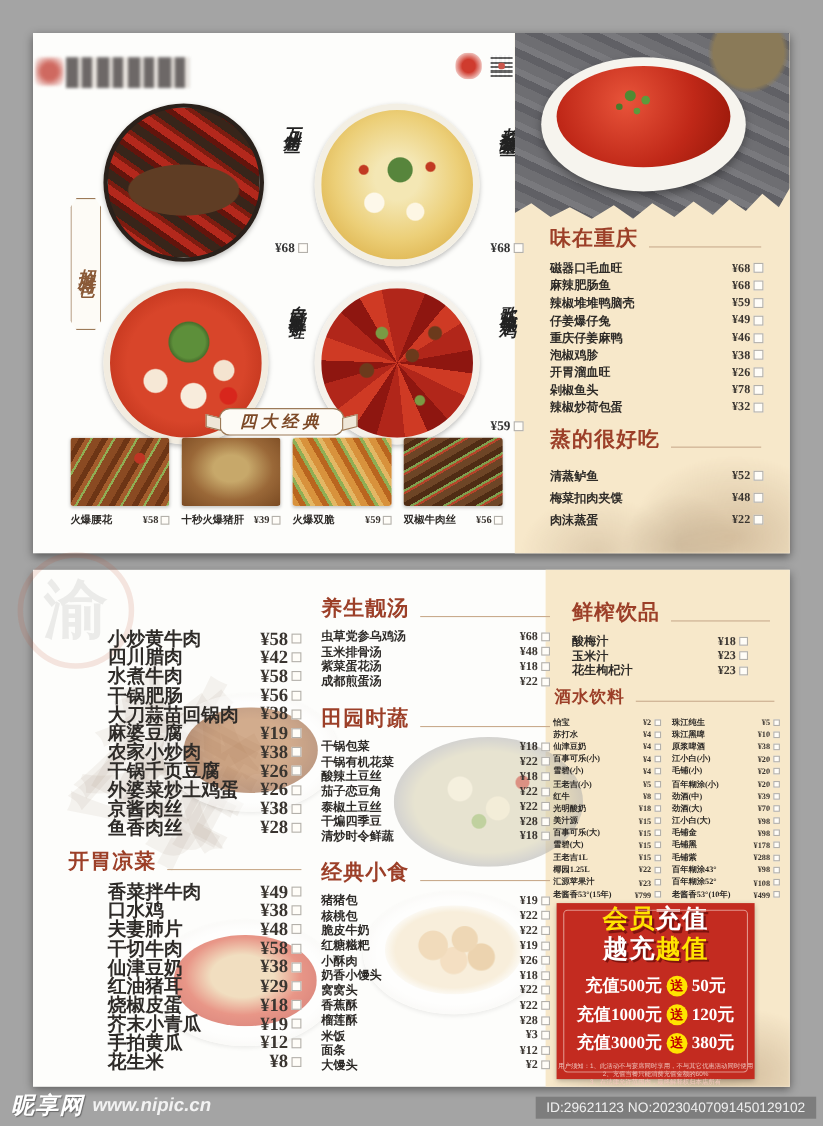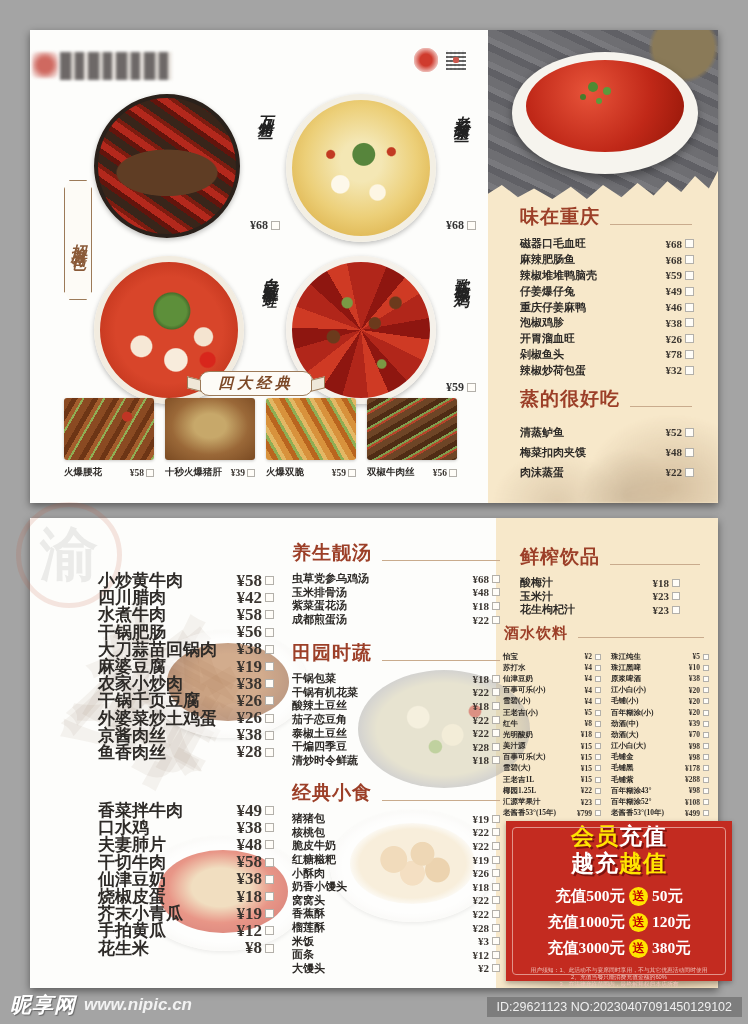--- a/index.html
+++ b/index.html
@@ -2,21 +2,21 @@
 <html><head>
 <meta charset="utf-8">
 <style>
   html,body{margin:0;padding:0;}
   body{width:748px;height:1024px;position:relative;overflow:hidden;background:#a4a4a4;
        font-family:"Liberation Sans",sans-serif;}
   .page{position:absolute;background:#fdfdfb;box-shadow:0 3px 8px rgba(0,0,0,.45);}
   #page1{left:30px;top:30px;width:688px;height:473px;}
   #page2{left:30px;top:518px;width:688px;height:470px;}
   .cream{position:absolute;top:0;right:0;bottom:0;background:#f7e8ca;}
-  #page1 .cream{width:230px;}
+  #page1 .cream{width:206px;padding-left:44px;}
   #page2 .cream{width:222px;}
 
   
   .mlist{position:absolute;z-index:3;}
   .mrow{display:flex;justify-content:space-between;align-items:center;
         font-family:"Liberation Serif","DejaVu Serif",serif;font-weight:bold;color:#2e2b28;}
   .mprice{display:flex;align-items:center;gap:3px;color:#3a3530;}
   .cbox{width:9px;height:9px;border:1px solid #b3b0aa;background:#fffdf8;box-sizing:border-box;}
   .rows16 .mrow{height:15.8px;font-size:11px;}
   .rows20 .mrow{height:20px;font-size:11px;}
@@ -149,21 +149,21 @@
       radial-gradient(circle at 70% 58%,#dfb272 0 12%,transparent 13%),
       radial-gradient(ellipse at 50% 50%,#f4e3c2 0 60%,transparent 75%);}
   .wm-text{position:absolute;left:120px;top:-10px;z-index:0;writing-mode:vertical-rl;
       font-family:"DejaVu Serif",serif;font-weight:bold;font-size:150px;color:rgba(130,100,75,.07);
       transform:rotate(28deg);letter-spacing:10px;}
   .wm-seal{position:absolute;left:-14px;top:-16px;width:96px;height:96px;border-radius:50%;
       border:5px solid rgba(190,80,50,.14);z-index:0;display:flex;align-items:center;justify-content:center;
       font-family:"DejaVu Serif",serif;font-size:58px;color:rgba(110,110,110,.12);font-weight:bold;}
 
   
-  .promo{position:absolute;left:10px;top:303px;width:226px;height:160px;background:#c32b20;z-index:4;
+  .promo{position:absolute;left:10px;top:303px;width:180px;height:160px;background:#c32b20;z-index:4;
       box-shadow:0 2px 5px rgba(0,0,0,.3);}
   .promo .inner{position:absolute;inset:6px;border:1.5px solid #e2948a;border-radius:4px;}
   .promo .ptitle{text-align:center;font-family:"DejaVu Serif",serif;font-weight:bold;font-size:23px;
       letter-spacing:1px;line-height:25px;text-shadow:2px 2px 0 rgba(70,0,0,.55);margin-top:2px;}
   .promo .ptitle .y{color:#ffe400;}
   .promo .ptitle .w{color:#ffffff;}
   .offers{margin-top:8px;}
   .offer{display:flex;align-items:center;justify-content:center;gap:4px;height:26px;
       font-family:"Liberation Serif",serif;font-weight:bold;font-size:15.5px;color:#fff;}
   .offer .give{width:19px;height:19px;border-radius:50%;background:#ffe400;color:#c00000;
@@ -508,20 +508,24 @@
 
       <div class="mrow">
         <span>鱼香肉丝</span>
         <span class="mprice">
           <span>¥28</span>
           <span class="cbox"></span>
         </span>
       </div>
     </div>
 
+  <div class="sec" style="left:32px;width:212px;top:252px;">
+    <span class="t">开胃凉菜</span>
+      <span class="ln"></span>
+  </div>
   <div class="mlist rows17" style="left:32px;width:212px;top:284px;">
 
       <div class="mrow">
         <span>香菜拌牛肉</span>
         <span class="mprice">
           <span>¥49</span>
           <span class="cbox"></span>
         </span>
       </div>
 
@@ -550,20 +554,27 @@
       </div>
 
       <div class="mrow">
         <span>仙津豆奶</span>
         <span class="mprice">
           <span>¥38</span>
           <span class="cbox"></span>
         </span>
       </div>
 
+      <div class="mrow">
+        <span>红油猪耳</span>
+        <span class="mprice">
+          <span>¥29</span>
+          <span class="cbox"></span>
+        </span>
+      </div>
 
       <div class="mrow">
         <span>烧椒皮蛋</span>
         <span class="mprice">
           <span>¥18</span>
           <span class="cbox"></span>
         </span>
       </div>
 
       <div class="mrow">

